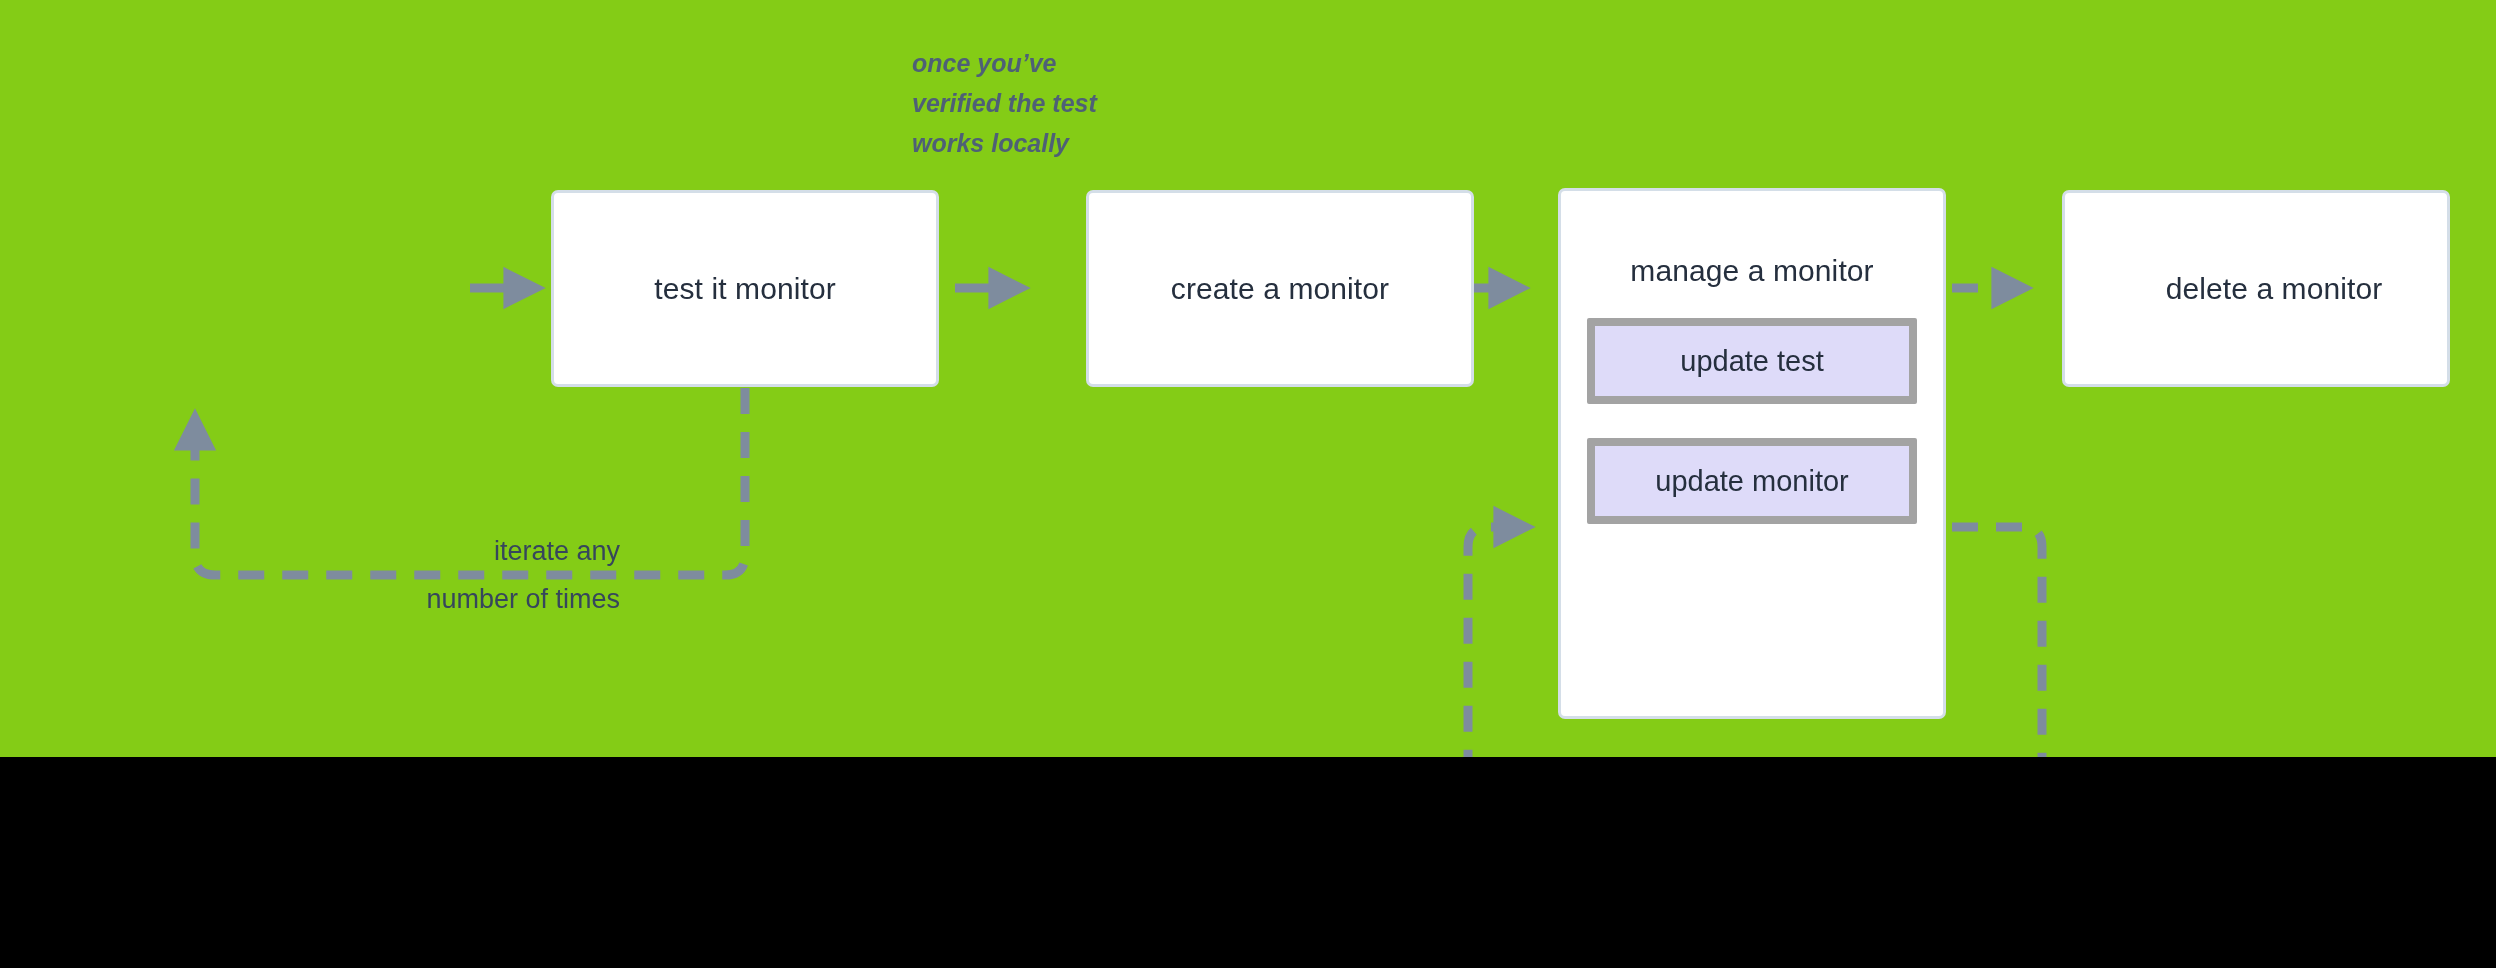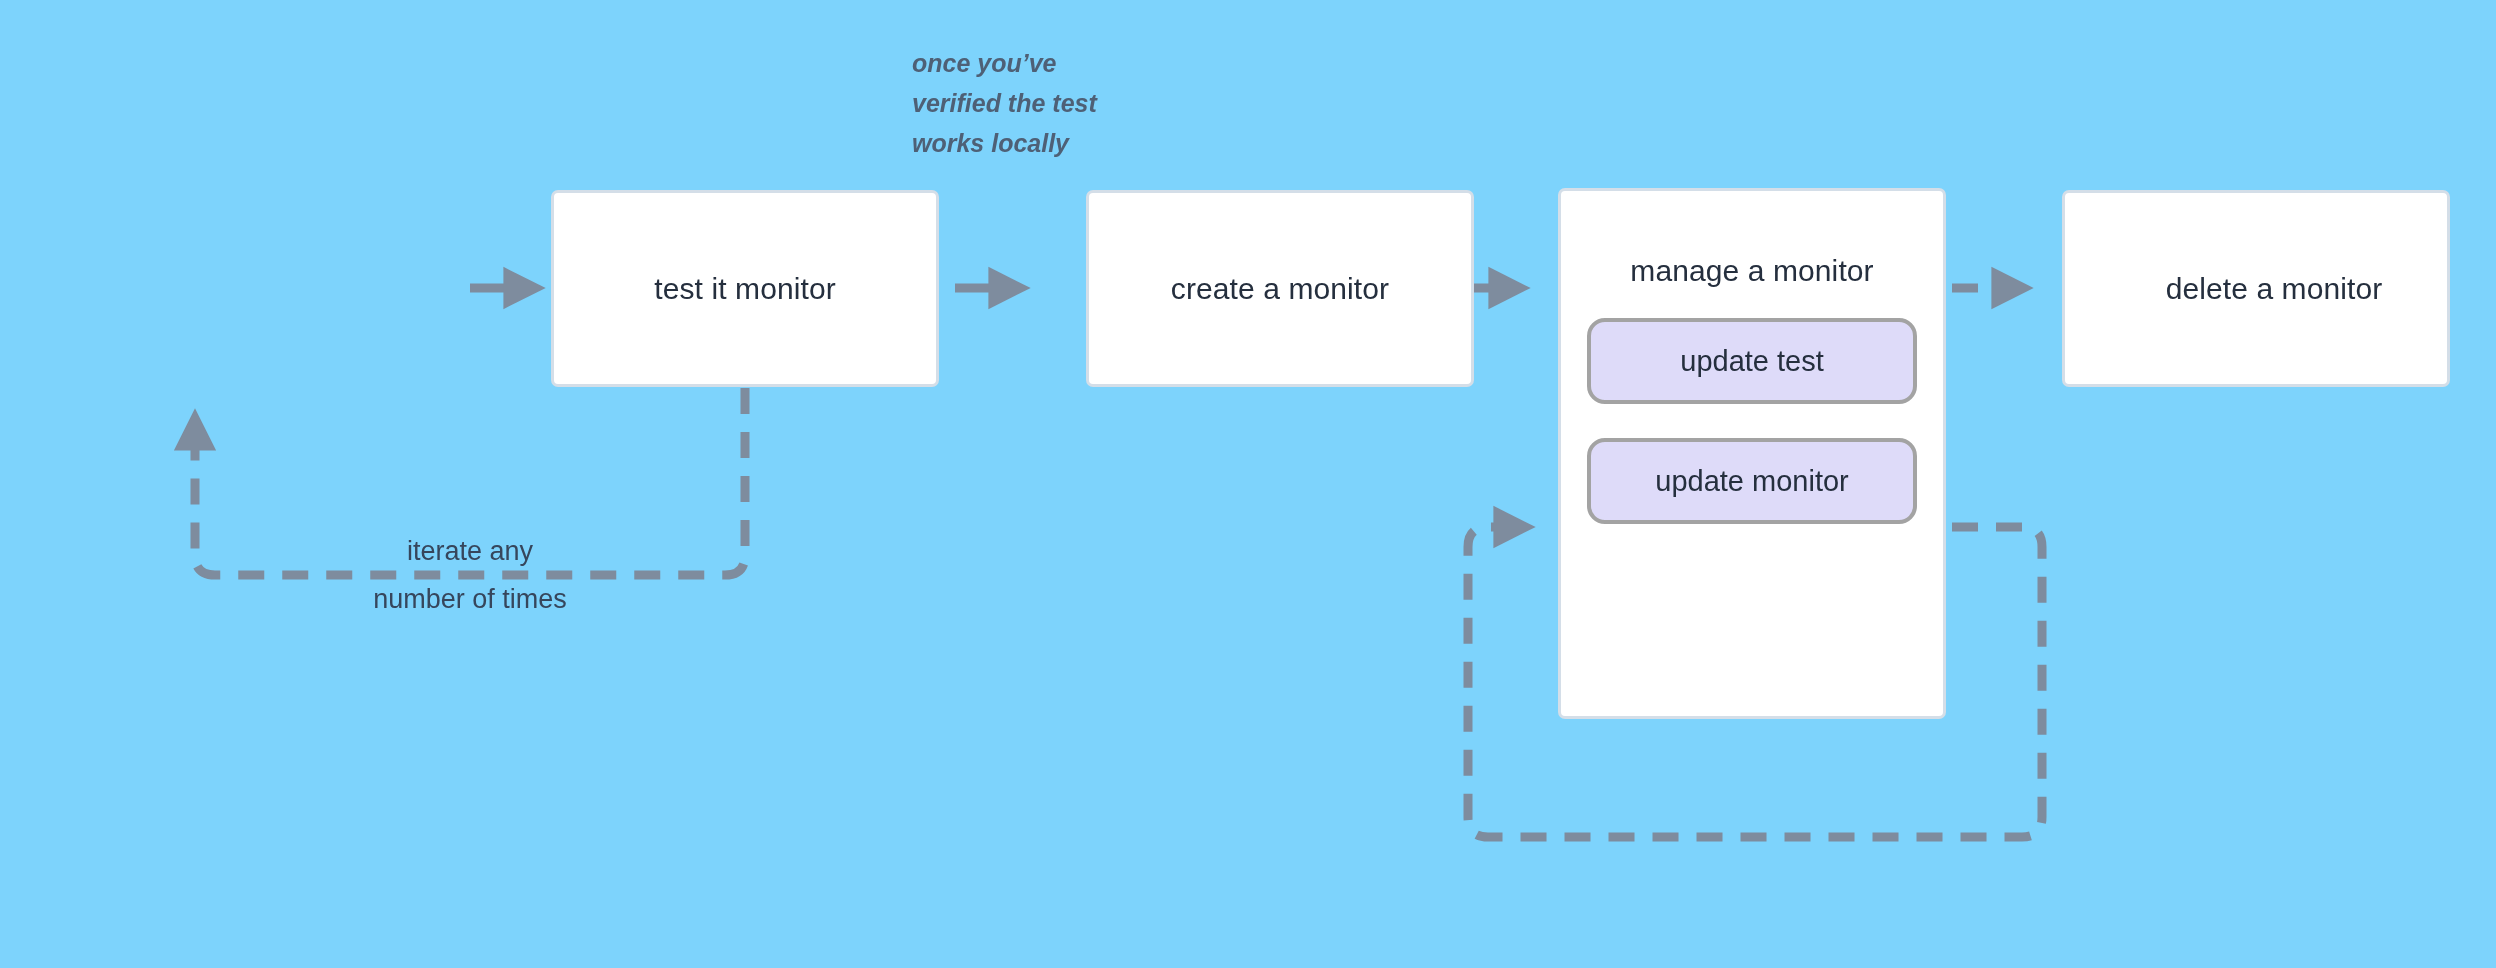--- a/index.html
+++ b/index.html
@@ -7,22 +7,22 @@
     margin: 0;
     padding: 0;
     background: #000000;
   }
   body {
     font-family: "Liberation Sans", "DejaVu Sans", sans-serif;
   }
   #canvas {
     position: relative;
     width: 2496px;
-    height: 968px;
-    background: #7dd3fc;
+    height: 757px;
+    background: #84cc16;
     overflow: hidden;
   }
   #wires {
     position: absolute;
     left: 0;
     top: 0;
     width: 2496px;
     height: 968px;
     pointer-events: none;
   }
@@ -59,22 +59,22 @@
   }
   .node.stack .node-label {
     margin-top: 55px;
     margin-bottom: 30px;
   }
   .subnode {
     width: 100%;
     height: 86px;
     box-sizing: border-box;
     background: #dedbf9;
-    border: 4px solid #a3a3a3;
-    border-radius: 18px;
+    border: 8px solid #a3a3a3;
+    border-radius: 2px;
     display: flex;
     align-items: center;
     justify-content: center;
     margin-bottom: 34px;
   }
   .subnode:last-child {
     margin-bottom: 0;
   }
   .subnode-label {
     color: #252f3e;
@@ -93,21 +93,21 @@
     line-height: 40px;
     white-space: pre-line;
   }
 
   
   .loop-caption {
     position: absolute;
     color: #36465c;
     font-size: 27px;
     line-height: 48px;
-    text-align: center;
+    text-align: right;
     white-space: pre-line;
   }
 </style>
 </head>
 <body>
 
 <div id="canvas">
 
   <svg id="wires" viewBox="0 0 2496 968" width="2496" height="968" xmlns="http://www.w3.org/2000/svg">
     <defs>

